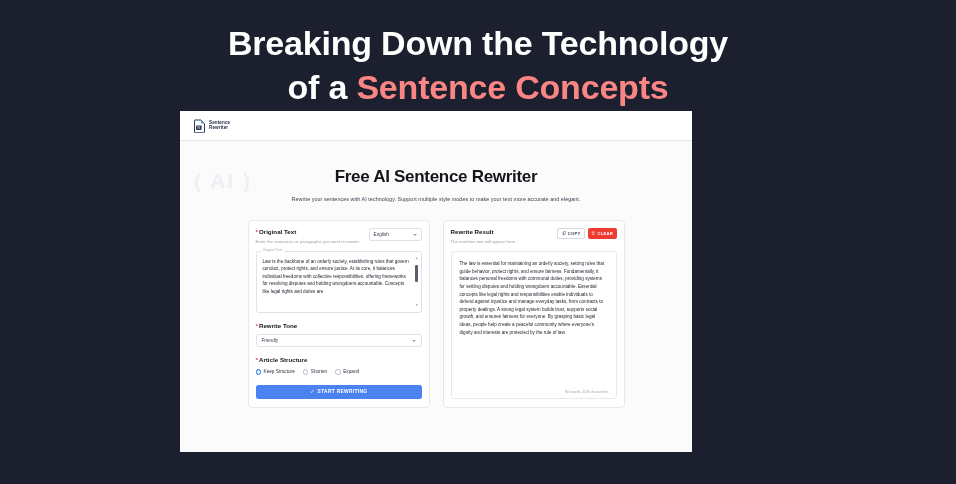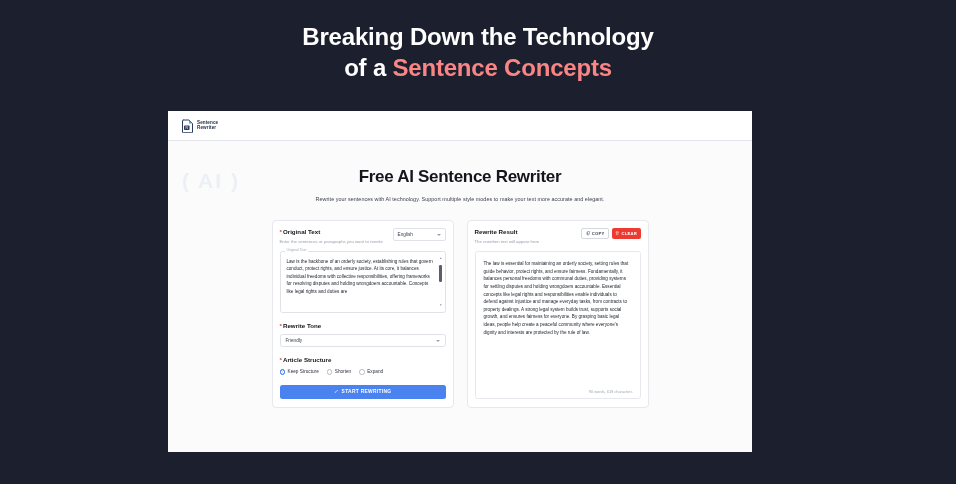--- a/index.html
+++ b/index.html
@@ -17,34 +17,34 @@
   }
 
   
   .banner {
     width: 100%;
     padding-top: 22px;
     text-align: center;
   }
   .headline {
     color: #ffffff;
-    font-size: 24px;
+    font-size: 34px;
     font-weight: bold;
     line-height: 1.28;
     letter-spacing: -0.2px;
   }
   .headline-line2 { display: block; }
   .accent { color: #fa8585; }
 
   
   .browser {
     position: absolute;
-    left: 168px;
+    left: 180px;
     top: 111px;
-    width: 584px;
+    width: 512px;
     height: 341px;
     background: #7f1d1d;
     overflow: hidden;
   }
 
   
   .site-topbar {
     height: 30px;
     background: #ffffff;
     border-bottom: 1px solid #e3e5ea;

